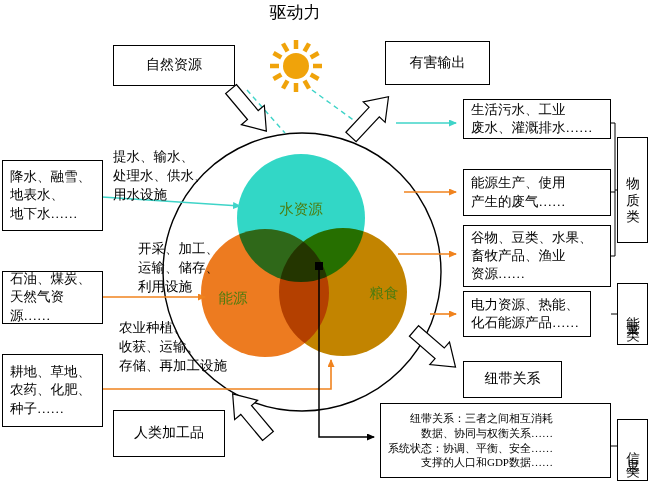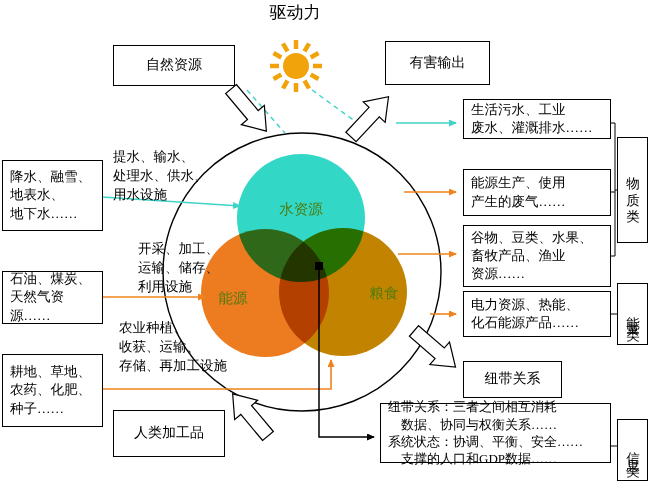--- a/index.html
+++ b/index.html
@@ -102,25 +102,25 @@
 
   <div class="box center" style="left:113px;top:410px;width:112px;height:47px;font-family:Liberation Serif, serif;">人类加工品</div>
 
   <div class="box left" style="left:463px;top:99px;width:148px;height:40px;">生活污水、工业
 废水、灌溉排水……</div>
   <div class="box left" style="left:463px;top:169px;width:148px;height:47px;">能源生产、使用
 产生的废气……</div>
   <div class="box left" style="left:463px;top:225px;width:148px;height:62px;">谷物、豆类、水果、
 畜牧产品、渔业
 资源……</div>
-  <div class="box left" style="left:463px;top:291px;width:148px;height:46px;">电力资源、热能、
+  <div class="box left" style="left:463px;top:291px;width:128px;height:46px;">电力资源、热能、
 化石能源产品……</div>
 
   <div class="box center" style="left:463px;top:361px;width:99px;height:37px;">纽带关系</div>
-  <div class="box left" style="left:380px;top:403px;width:231px;height:60px;font-size:13px;">纽带关系：三者之间相互消耗
+  <div class="box left" style="left:380px;top:403px;width:231px;height:75px;font-size:11px;text-align:right;">纽带关系：三者之间相互消耗
 　数据、协同与权衡关系……
 系统状态：协调、平衡、安全……
 　支撑的人口和GDP数据……</div>
 
   <div class="cat" style="left:617px;top:137px;width:31px;height:106px;letter-spacing:16px;">物质类</div>
   <div class="cat" style="left:617px;top:283px;width:31px;height:62px;letter-spacing:6px;">能量类</div>
   <div class="cat" style="left:617px;top:419px;width:31px;height:62px;letter-spacing:6px;">信息类</div>
 
   <div class="label" style="left:113px;top:147px;width:95px;">提水、输水、
 处理水、供水、

